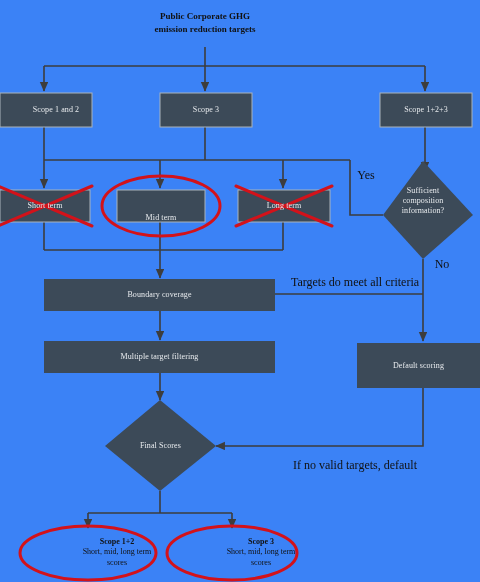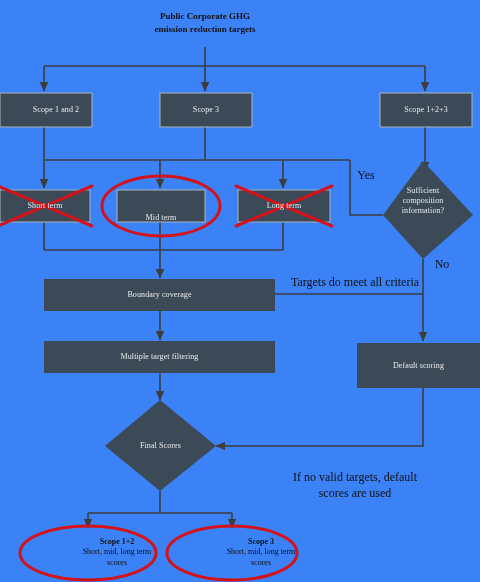--- a/index.html
+++ b/index.html
@@ -166,23 +166,22 @@
 
   <div class="node-label" style="left:44px; top:279px; width:231px; height:32px;">Boundary coverage</div>
   <div class="node-label" style="left:44px; top:341px; width:231px; height:32px;">Multiple target filtering</div>
   <div class="node-label" style="left:357px; top:343px; width:123px; height:45px;">Default scoring</div>
 
   <div class="node-label" style="left:105px; top:430px; width:111px; height:32px;">Final Scores</div>
 
   <div class="edge-label" style="left:352px; top:167px; width:28px;">Yes</div>
   <div class="edge-label" style="left:428px; top:256px; width:28px; text-align:center;">No</div>
   <div class="edge-label" style="left:285px; top:274px; width:140px;">Targets do meet all criteria</div>
-  <div class="edge-label" style="left:285px; top:457px; width:140px;margin-top:12px;">
+  <div class="edge-label" style="left:285px; top:457px; width:140px;">
     <div>If no valid targets, default</div>
-    <div>scores are used</div>
   </div>
 
   <div class="ellipse-label" style="left:20px; top:537px; width:136px;">
     <div class="hd">Scope 1+2</div>
     <div>Short, mid, long term</div>
     <div>scores</div>
   </div>
   <div class="ellipse-label" style="left:166px; top:537px; width:132px;">
     <div class="hd">Scope 3</div>
     <div>Short, mid, long term</div>

